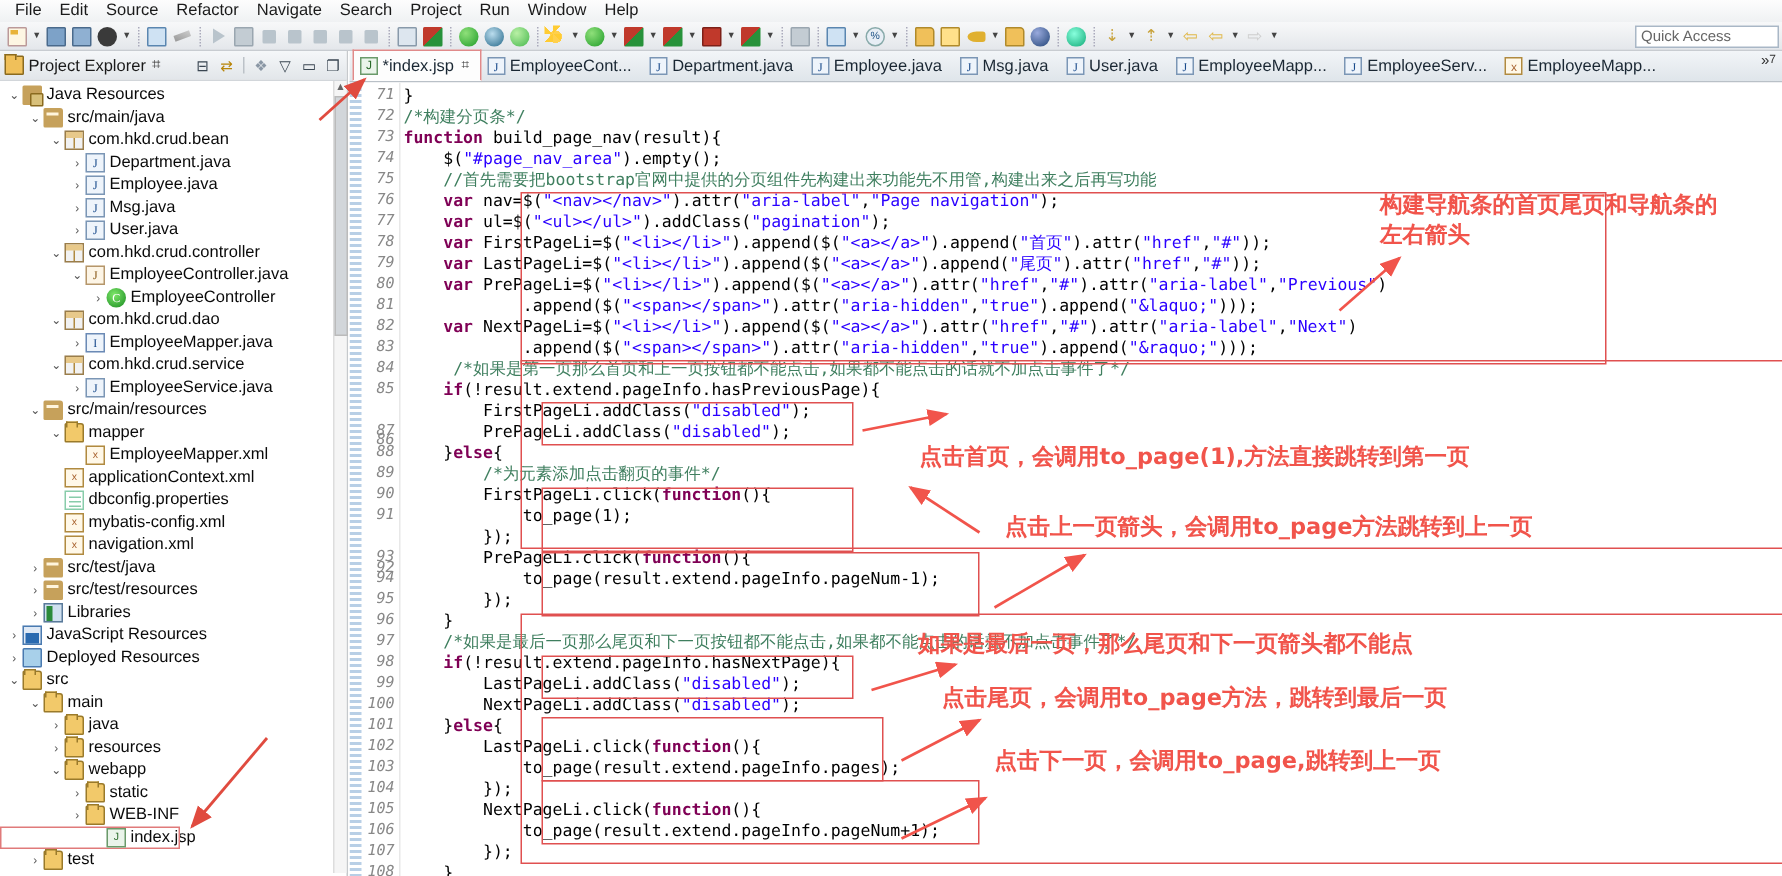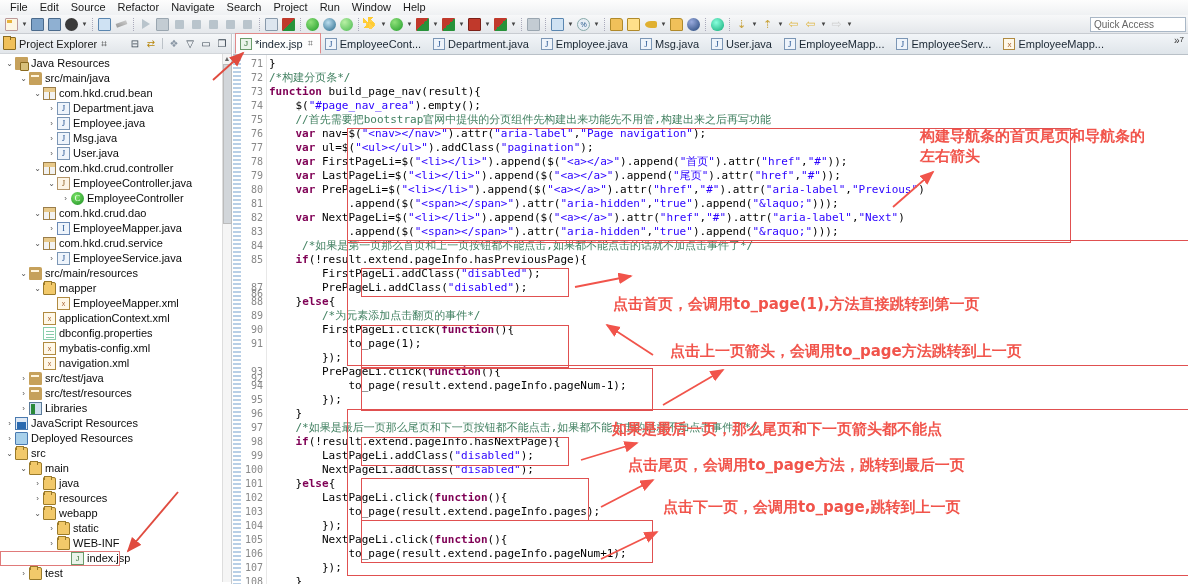--- a/index.html
+++ b/index.html
@@ -228,20 +228,21 @@
     position: relative;
     height: 529px;
     background: #ffffff;
     overflow: hidden;
   }
   .gutter {
     position: absolute; left: 0; top: 0;
     width: 34px; height: 529px;
     background: #ffffff;
     border-right: 1px solid #e8e8e8;
+    font-style: italic;
   }
   .gutter-stripe {
     position: absolute; left: 0; top: 0; width: 8px; height: 529px;
     background: repeating-linear-gradient(#b8cfe6 0px, #b8cfe6 2px, #ffffff 2px, #ffffff 4px);
   }
   .lineno {
     position: absolute; right: 3px;
     font-family: "DejaVu Sans Mono", monospace;
     font-size: 10px; color: #888;
     text-align: right; width: 24px;

